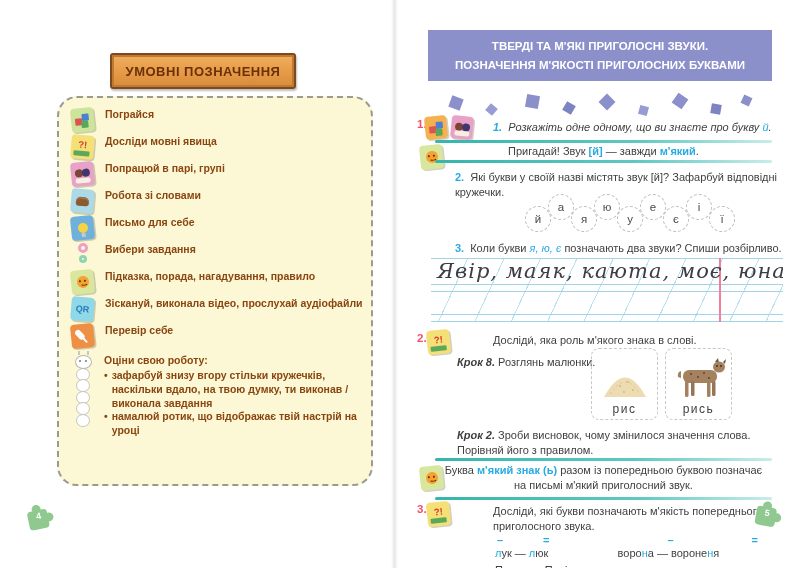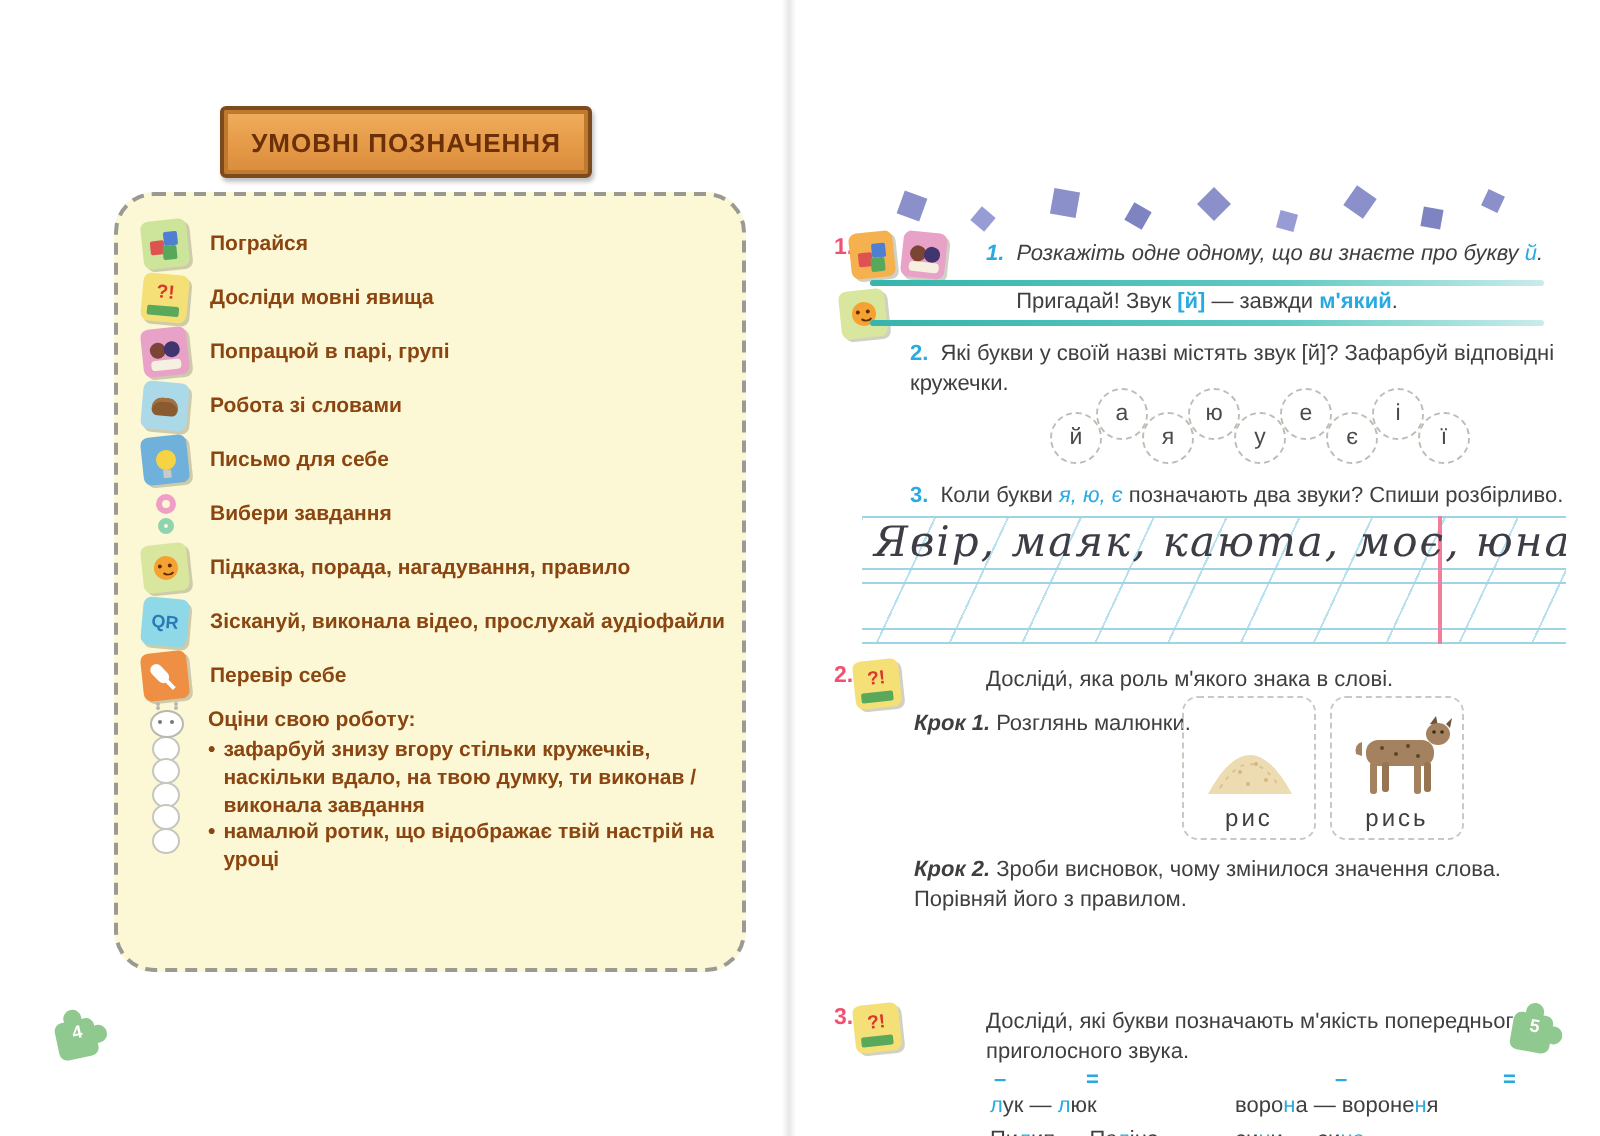--- a/index.html
+++ b/index.html
@@ -16,21 +16,21 @@
   .sign { position:absolute; left:110px; top:53px; width:186px; height:36px;
     background:linear-gradient(180deg,#f0ae5e 0%, #e59a47 55%, #d98c3c 100%);
     border:2px solid #7c4a1d; border-radius:3px;
     box-shadow:inset 0 0 0 2px #c07a30, 1px 2px 2px rgba(0,0,0,.25);
     display:flex; align-items:center; justify-content:center; }
   .sign-text { color:#6b3008; font-weight:bold; font-size:13px; letter-spacing:.5px; }
 
   .panel { position:absolute; left:57px; top:96px; width:316px; height:390px;
     background:#fcf8d6; border:2px dashed #9a9a92; border-radius:20px;
     padding:10px 8px 6px 12px; }
-  .legend-row { display:flex; align-items:center; gap:11px; height:27px; }
+  .legend-row { display:flex; gap:11px; height:27px; }
   .legend-label { color:#8a4510; font-weight:bold; font-size:10.5px; }
 
   .note { width:23px; height:24px; border-radius:4px; flex:0 0 auto;
     transform:rotate(-6deg); box-shadow:1.5px 1.5px 0 rgba(120,120,90,.35);
     display:flex; align-items:center; justify-content:center; position:relative; }
   .legend-row:nth-child(even) .note { transform:rotate(5deg); }
   .note-blocks { background:#cde49b; }
   .note-blocks-o { background:#f4b14e; }
   .cube { position:absolute; width:7px; height:7px; border-radius:1px; }
   .cube.c1 { background:#e05252; left:4px; top:10px; }
@@ -268,20 +268,24 @@
         <circle cx="14" cy="6" r="4.5" fill="#8fc98f"></circle>
         <circle cx="25" cy="16" r="4.5" fill="#8fc98f"></circle>
       </svg>
       <span class="pnum" data-interactable="false">4</span>
     </div>
   </div>
 
   <div class="page page-right" data-interactable="false">
     <div class="r-body">
 
+      <div class="banner" data-interactable="false">
+        <div data-interactable="false">ТВЕРДІ ТА М'ЯКІ ПРИГОЛОСНІ ЗВУКИ.</div>
+        <div data-interactable="false">ПОЗНАЧЕННЯ М'ЯКОСТІ ПРИГОЛОСНИХ БУКВАМИ</div>
+      </div>
 
       <span class="sq" data-interactable="false" style="left:70px; top:84px; width:10px; height:10px; background:#fff; transform:rotate(15deg);"></span>
       <span class="sq" data-interactable="false" style="left:150px; top:86px; width:9px; height:9px; background:#fff; transform:rotate(30deg);"></span>
       <span class="sq" data-interactable="false" style="left:230px; top:84px; width:10px; height:10px; background:#fff; transform:rotate(20deg);"></span>
       <span class="sq" data-interactable="false" style="left:302px; top:86px; width:9px; height:9px; background:#fff; transform:rotate(25deg);"></span>
       <span class="sq" data-interactable="false" style="left:55px; top:97px; width:12px; height:12px; background:#8b90cb; transform:rotate(20deg);"></span>
       <span class="sq" data-interactable="false" style="left:92px; top:105px; width:9px; height:9px; background:#979cd4; transform:rotate(40deg);"></span>
       <span class="sq" data-interactable="false" style="left:131px; top:95px; width:13px; height:13px; background:#8b90cb; transform:rotate(10deg);"></span>
       <span class="sq" data-interactable="false" style="left:169px; top:103px; width:10px; height:10px; background:#7e84c2; transform:rotate(30deg);"></span>
       <span class="sq" data-interactable="false" style="left:206px; top:96px; width:12px; height:12px; background:#8b90cb; transform:rotate(45deg);"></span>
@@ -345,21 +349,21 @@
       </div>
 
       <span class="side-num" style="left:22px; top:332px;" data-interactable="false">2.</span>
       <span class="b2-icon note note-explore" data-interactable="false">
         <span class="qmark">?!</span>
           <span class="bookbar"></span>
       </span>
       <div class="b2-intro" data-interactable="false">Досліди́, яка роль м'якого знака в слові.</div>
 
       <div class="step1" data-interactable="false">
-        <span class="step-label" data-interactable="false">Крок 1.</span>
+        <span class="step-label" data-interactable="false">Крок 8.</span>
         <span data-interactable="false">Розглянь малюнки.</span>
       </div>
 
       <div class="pics" data-interactable="false">
         <div class="pic-box" data-interactable="false">
           <svg width="50" height="36" viewBox="0 0 50 36">
             <path d="M4 33 Q25 -6 46 33 Z" fill="#eddcb2"></path>
             <path d="M10 30 Q25 6 40 30" fill="none" stroke="#dcc28c" stroke-width="1" stroke-dasharray="2 3"></path>
             <circle cx="20" cy="22" r="1" fill="#d4b684"></circle>
               <circle cx="28" cy="18" r="1" fill="#d4b684"></circle>
@@ -388,20 +392,26 @@
           </svg>
           <span class="pic-label" data-interactable="false">рись</span>
         </div>
       </div>
 
       <div class="step2" data-interactable="false">
         <span class="step-label" data-interactable="false">Крок 2.</span>
         <span data-interactable="false">Зроби висновок, чому змінилося значення слова. Порівняй його з правилом.</span>
       </div>
 
+      <div class="rulebox" data-interactable="false">
+        <span class="rule-icon note note-smiley" data-interactable="false">
+            <span class="smiley"></span>
+          </span>
+        <span data-interactable="false"><span>Буква </span><span class="seg-bb">м'який знак (ь)</span><span> разом із попередньою буквою позначає на письмі м'який приголосний звук.</span></span>
+      </div>
 
       <span class="side-num" style="left:22px; top:503px;" data-interactable="false">3.</span>
       <span class="b3-icon note note-explore" data-interactable="false">
         <span class="qmark">?!</span>
           <span class="bookbar"></span>
       </span>
       <div class="b3-intro" data-interactable="false">Досліди́, які букви позначають м'якість попереднього приголосного звука.</div>
 
       <div class="pairs" data-interactable="false">
         <div class="pair-col" data-interactable="false">

